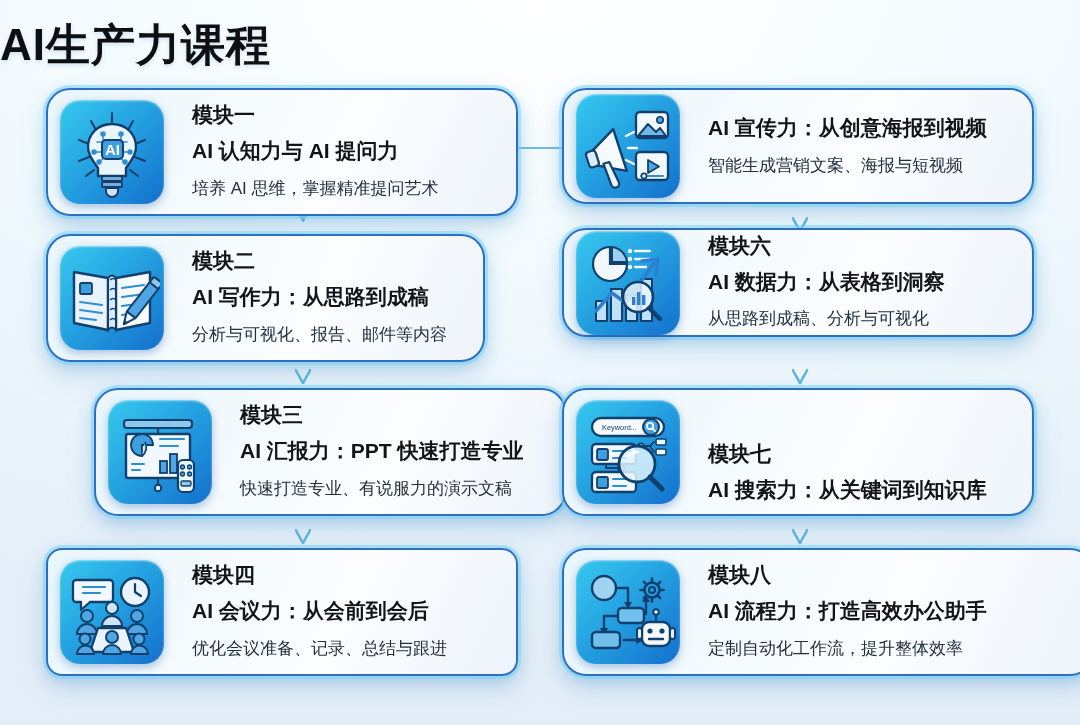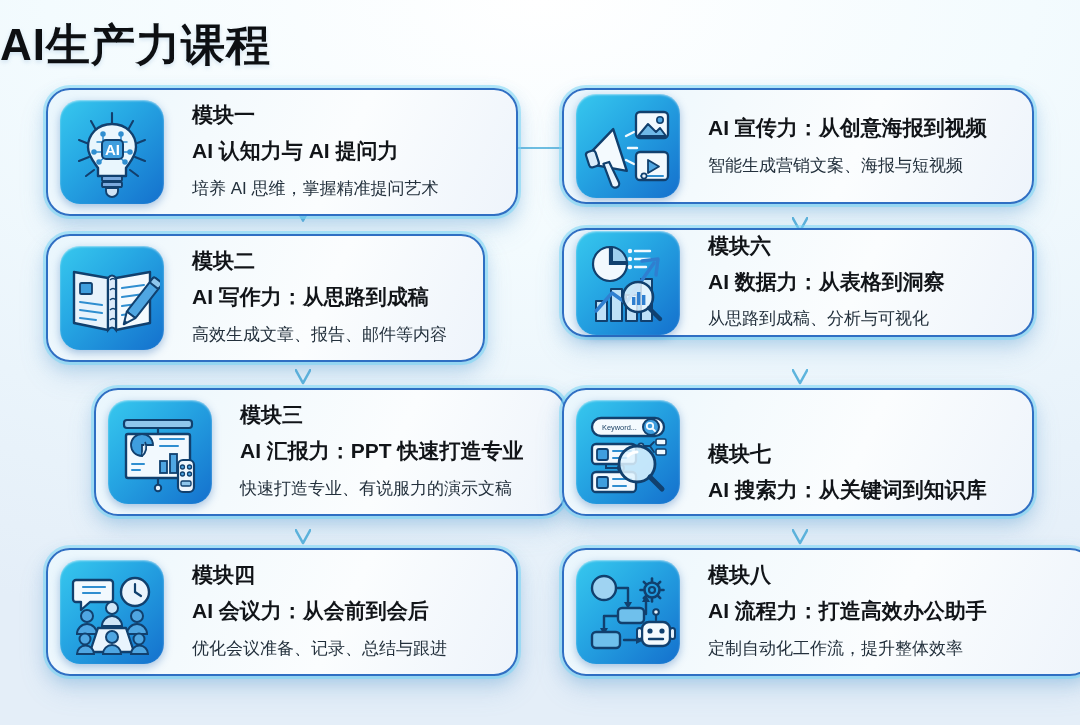--- a/index.html
+++ b/index.html
@@ -174,21 +174,21 @@
           <rect x="64" y="22" width="11" height="44" rx="2" fill="#4fa6e2" stroke="#11406e" stroke-width="2"></rect>
           <rect x="64" y="22" width="11" height="7" rx="2" fill="#8fc6ec" stroke="#11406e" stroke-width="2"></rect>
           <path d="M64 66 L69.5 78 L75 66 Z" fill="#f0f7fd" stroke="#11406e" stroke-width="2" stroke-linejoin="round"></path>
           <path d="M67 74 L69.5 78 L72 74 Z" fill="#11406e"></path>
         </g>
       </svg>
     </div>
     <div class="card-text">
       <div class="mod-label">模块二</div>
       <div class="mod-title">AI 写作力：从思路到成稿</div>
-      <div class="mod-desc">高效生成文章、报告、邮件等内容</div>
+      <div class="mod-desc">分析与可视化、报告、邮件等内容</div>
     </div>
   </div>
 
   <div class="card" style="left:46px;top:388px;width:472px;height:128px;margin-left:48px;">
     <div class="icon-tile">
       <svg width="96" height="96" viewBox="0 0 96 96">
         <rect x="12" y="16" width="68" height="8" rx="3" fill="#8fc6ec" stroke="#11406e" stroke-width="2.2"></rect>
         <line x1="46" y1="24" x2="46" y2="30" stroke="#11406e" stroke-width="2.2"></line>
         <rect x="14" y="30" width="64" height="44" rx="2" fill="#f2f9fe" stroke="#11406e" stroke-width="2.4"></rect>
         <path d="M30 52 a11 11 0 1 1 11 -11 L30 41 Z" fill="#3f9ede" stroke="#11406e" stroke-width="1.8"></path>
@@ -216,21 +216,21 @@
         <rect x="69" y="77" width="10" height="5" rx="1.6" fill="#8fc6ec" stroke="#11406e" stroke-width="1.4"></rect>
       </svg>
     </div>
     <div class="card-text">
       <div class="mod-label">模块三</div>
       <div class="mod-title">AI 汇报力：PPT 快速打造专业</div>
       <div class="mod-desc">快速打造专业、有说服力的演示文稿</div>
     </div>
   </div>
 
-  <div class="card" style="left:46px;top:548px;width:472px;height:128px;">
+  <div class="card" style="left:46px;top:548px;width:472px;height:128px;border-radius:16px;">
     <div class="icon-tile">
       <svg width="96" height="96" viewBox="0 0 96 96">
         <path d="M12 16 h34 a3 3 0 0 1 3 3 v16 a3 3 0 0 1 -3 3 h-20 l-9 8 v-8 h-5 a3 3 0 0 1 -3 -3 v-16 a3 3 0 0 1 3 -3 Z" fill="#f2f9fe" stroke="#11406e" stroke-width="2.3" stroke-linejoin="round"></path>
         <g stroke="#2f8ed0" stroke-width="2.2" stroke-linecap="round">
           <line x1="19" y1="23" x2="41" y2="23"></line>
             <line x1="19" y1="29" x2="36" y2="29"></line>
         </g>
         <circle cx="71" cy="28" r="14" fill="#eaf4fd" stroke="#11406e" stroke-width="2.4"></circle>
         <g stroke="#11406e" stroke-width="2.2" stroke-linecap="round">
           <line x1="71" y1="28" x2="71" y2="20"></line>

